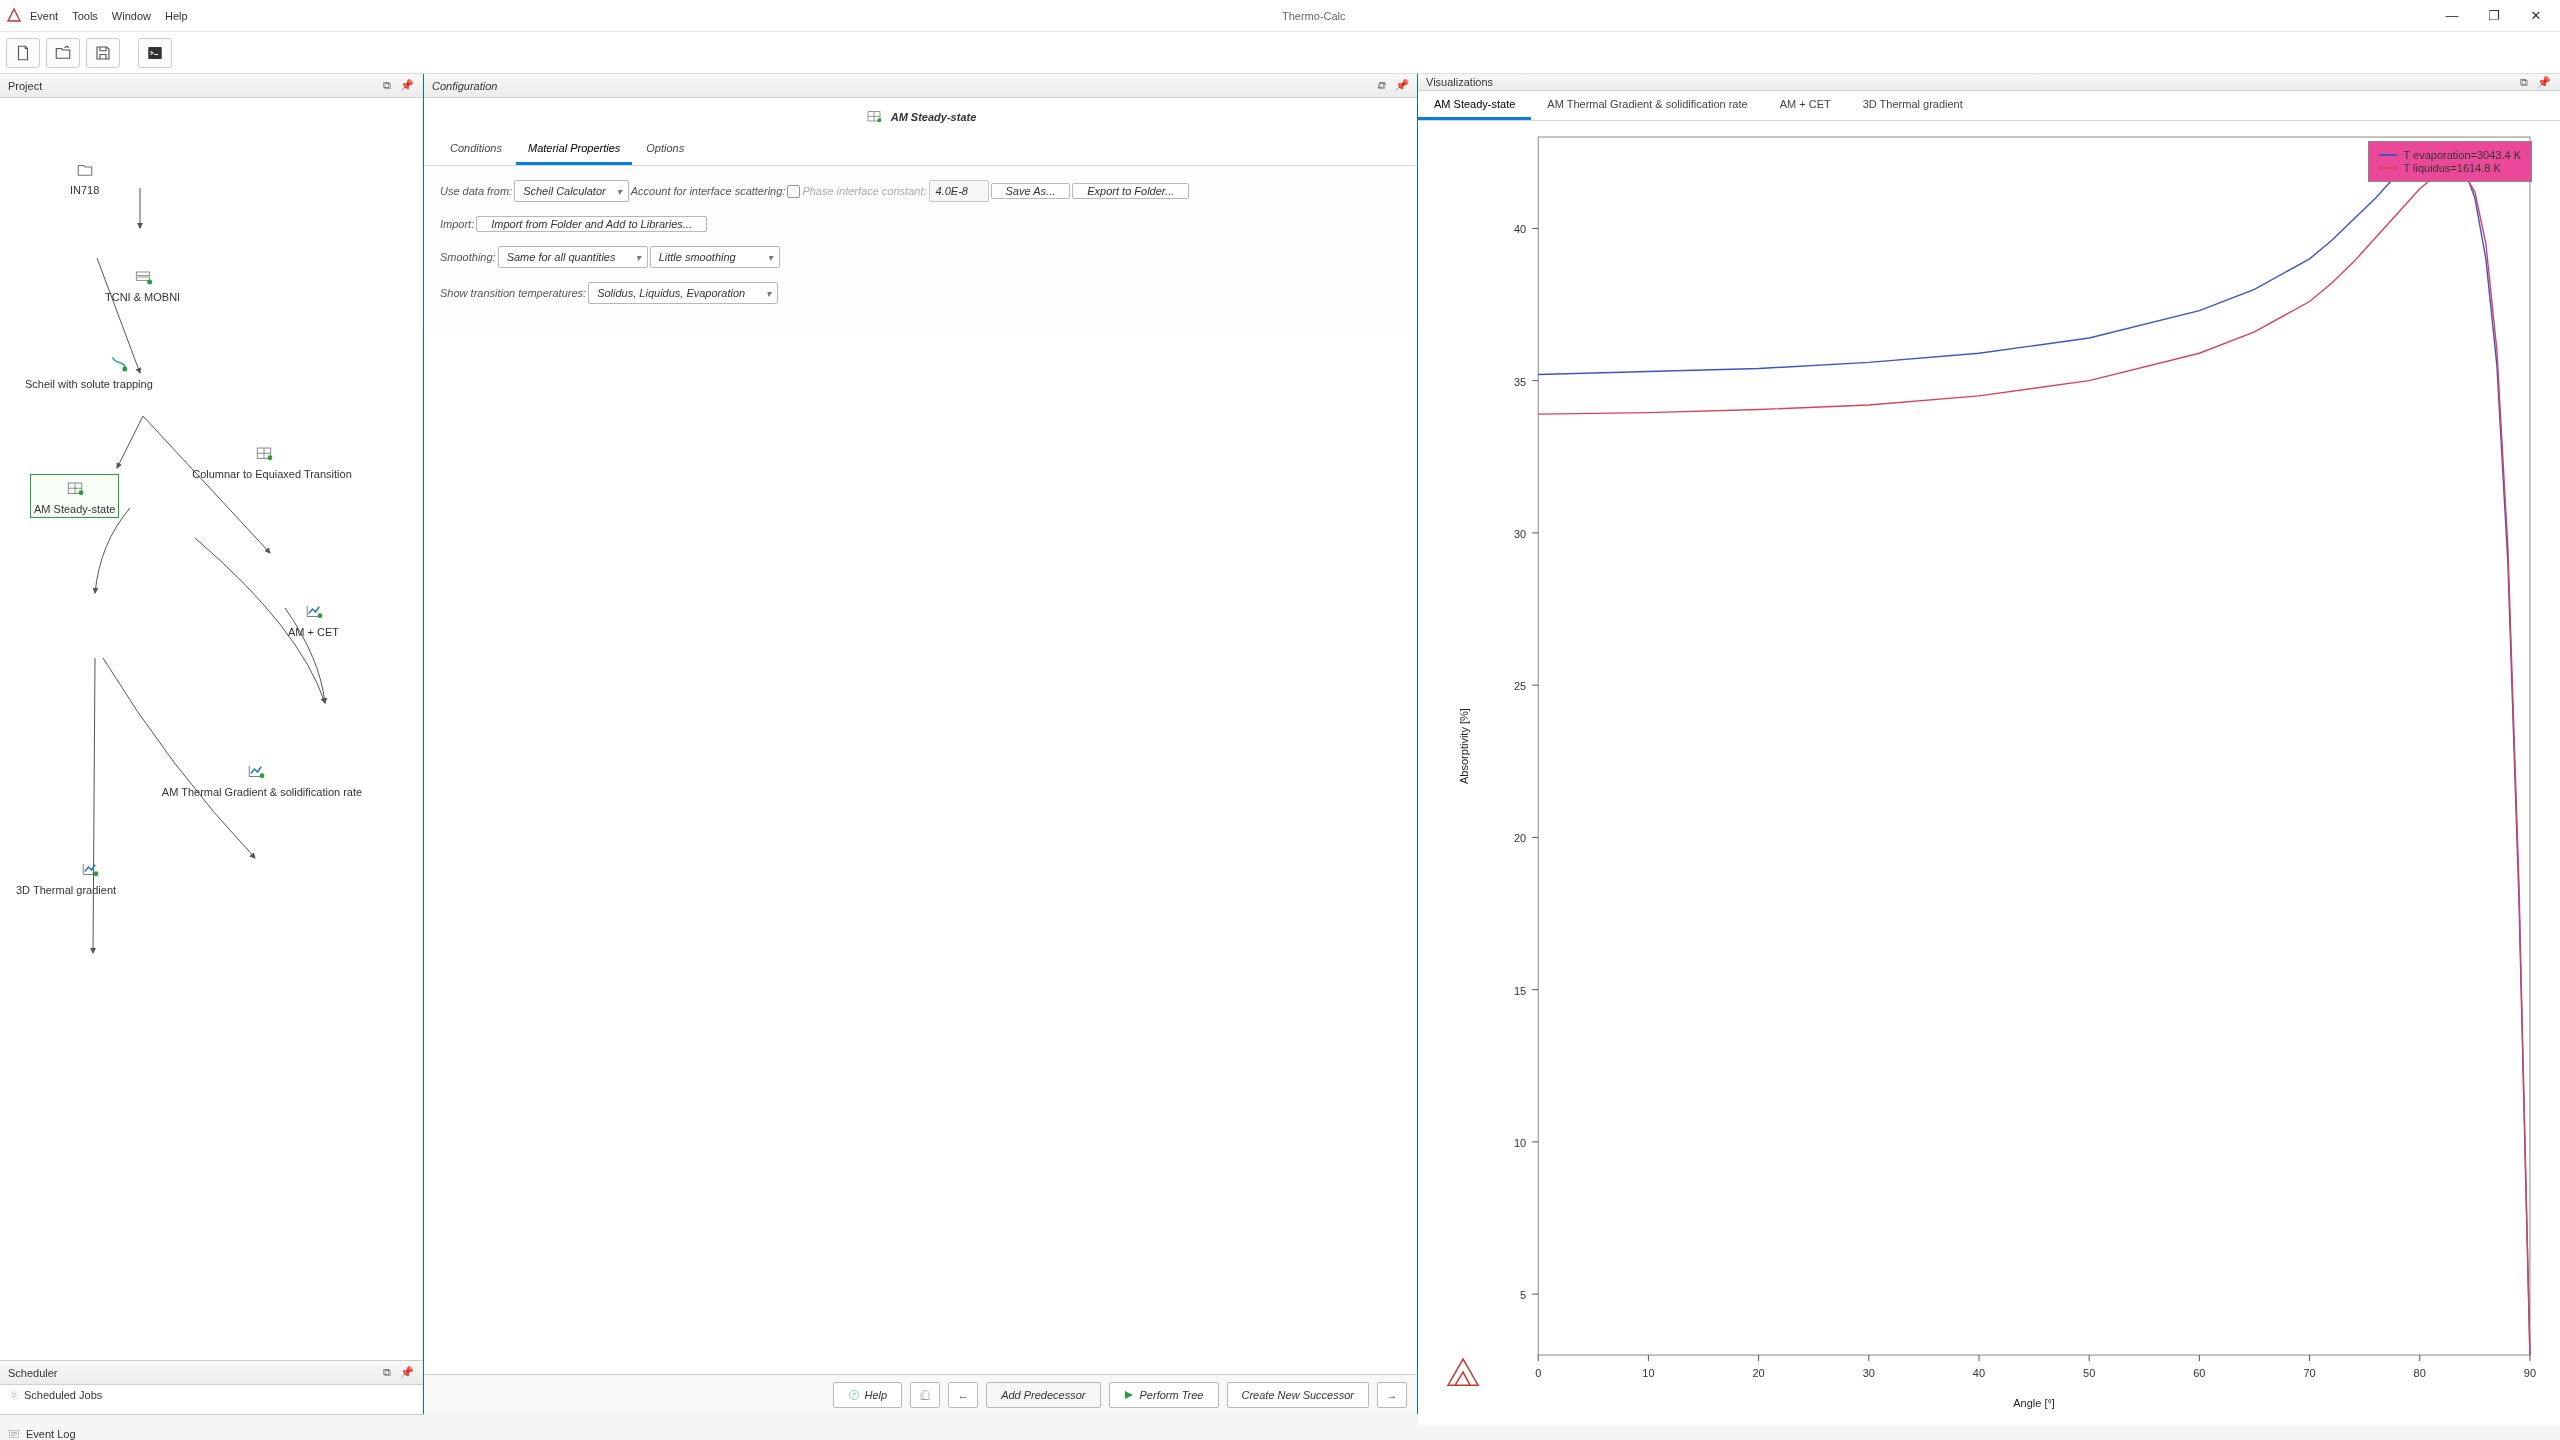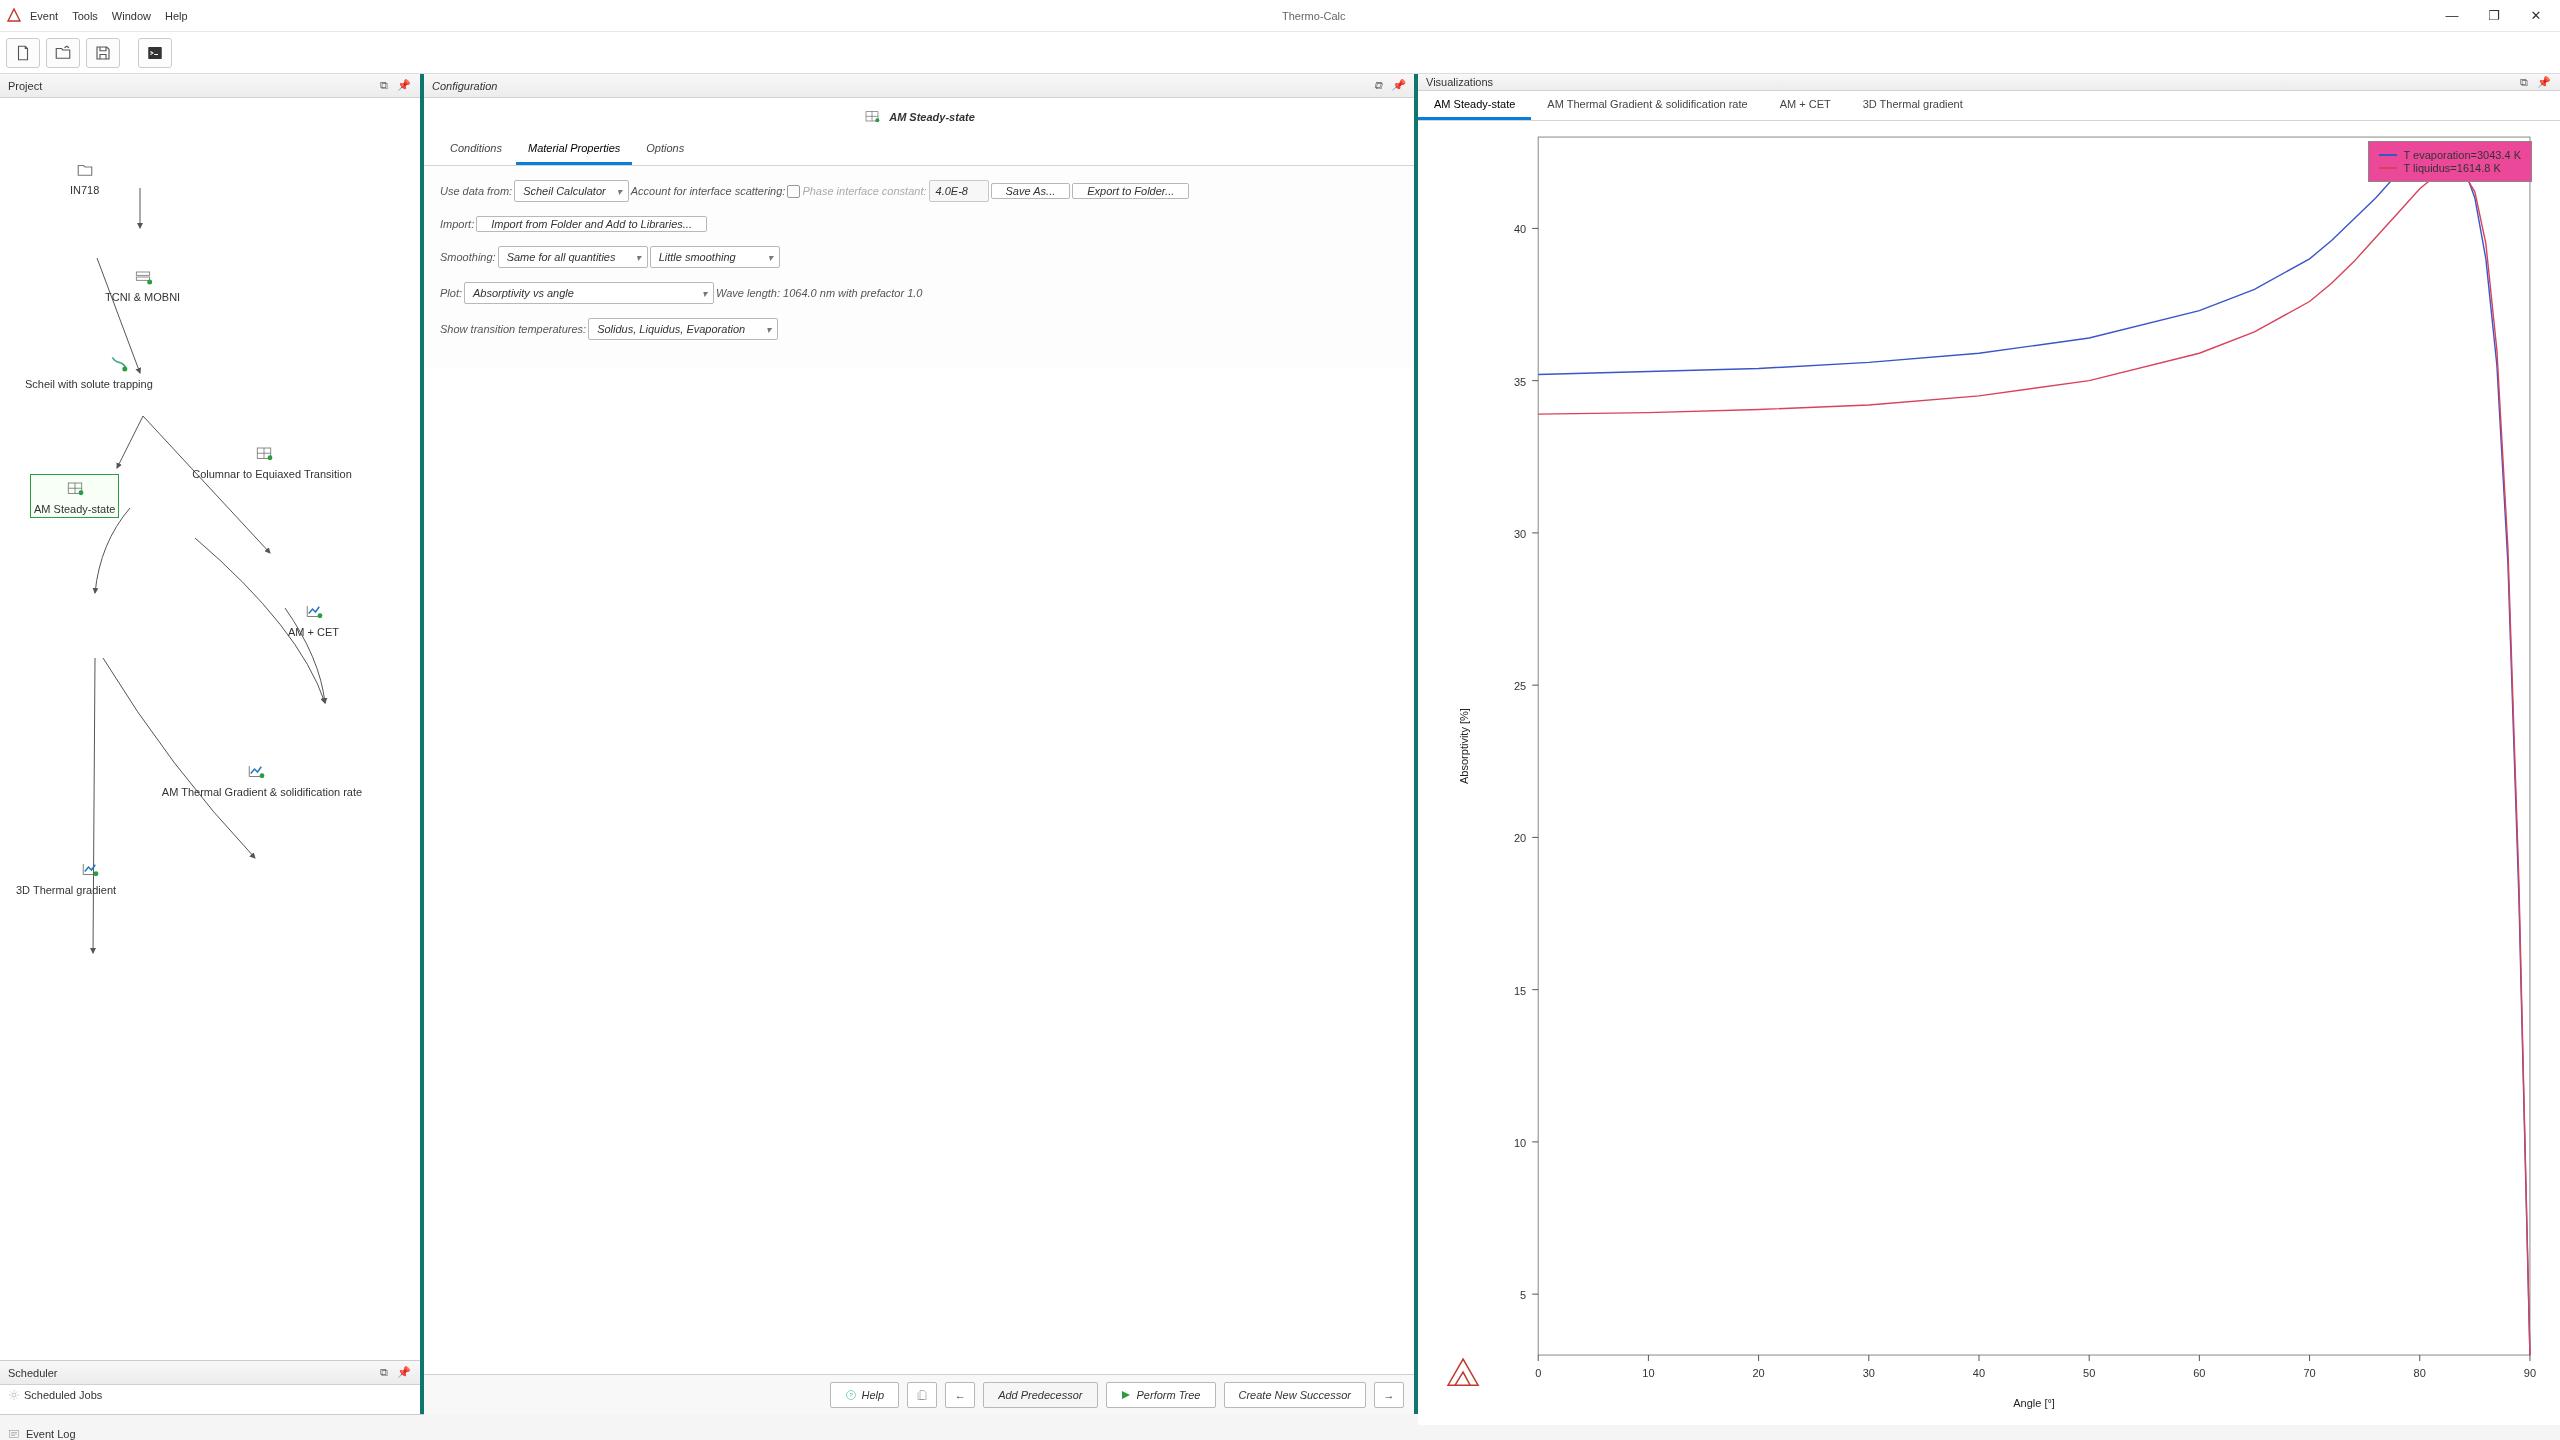--- a/index.html
+++ b/index.html
@@ -15,21 +15,21 @@
 .win-controls { display:flex; gap:18px; margin-left:auto; padding-right:6px; }
 .win-controls span { width:24px; text-align:center; cursor:pointer; font-size:13px; }
 
 
 .toolbar { height:42px; background:#fff; display:flex; align-items:center; padding:0 6px; gap:6px; border-bottom:1px solid #ddd; }
 .tb-btn { width:34px; height:30px; border:1px solid #ccc; border-radius:3px; display:flex; align-items:center; justify-content:center; cursor:pointer; background:#fcfcfc; }
 .tb-btn svg { width:18px; height:18px; stroke:#555; fill:none; stroke-width:1.5; }
 
 
 .main { display:flex; height:calc(100% - 32px - 42px - 26px); }
-.col { display:flex; flex-direction:column; border-right:4px solid #0f766e; }
+.col { display:flex; flex-direction:column; border-right:1px solid #0f766e; }
 .col:last-child { border-right:none; }
 .col-project { width:424px; }
 .col-config { width:994px;font-style:italic; }
 .col-viz { flex:1; }
 
 
 .panel-hdr { height:24px; background:linear-gradient(#f8f8f8,#ececec); border-bottom:1px solid #d0d0d0; display:flex; align-items:center; padding:0 8px; font-size:11px; color:#444; }
 .panel-hdr .spacer { flex:1; }
 .panel-hdr .ic { width:16px; height:16px; margin-left:4px; cursor:pointer; display:flex; align-items:center; justify-content:center; color:#666; }
 
@@ -304,27 +304,20 @@
             </div>
         </div>
         <div class="row">
           <label>Smoothing:</label>
           <div class="select" style="min-width:150px">
               <span>Same for all quantities</span>
             </div>
           <div class="select" style="min-width:130px">
               <span>Little smoothing</span>
             </div>
-        </div>
-        <div class="row">
-          <label>Plot:</label>
-          <div class="select" style="min-width:250px">
-              <span>Absorptivity vs angle</span>
-            </div>
-          <label>Wave length: 1064.0 nm with prefactor 1.0</label>
         </div>
         <div class="row">
           <label>Show transition temperatures:</label>
           <div class="select" style="min-width:190px">
               <span>Solidus, Liquidus, Evaporation</span>
             </div>
         </div>
       </div>
       <div style="flex:1"></div>
       <div class="cfg-footer">

